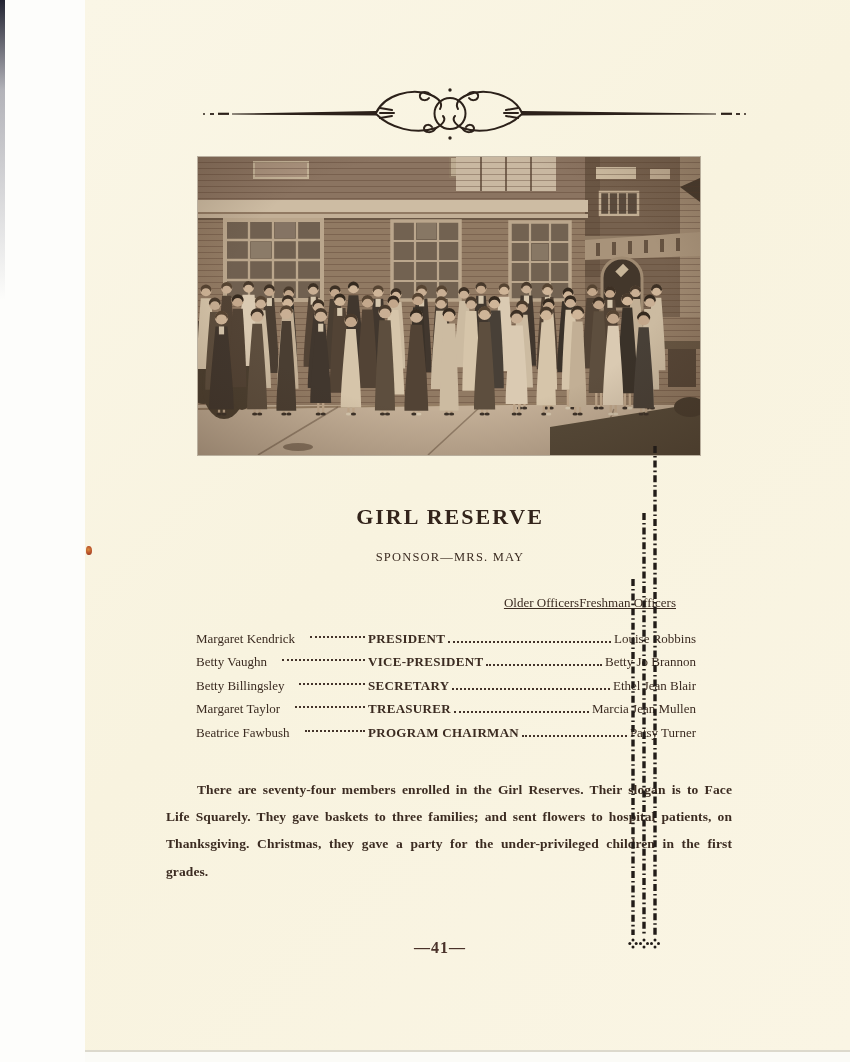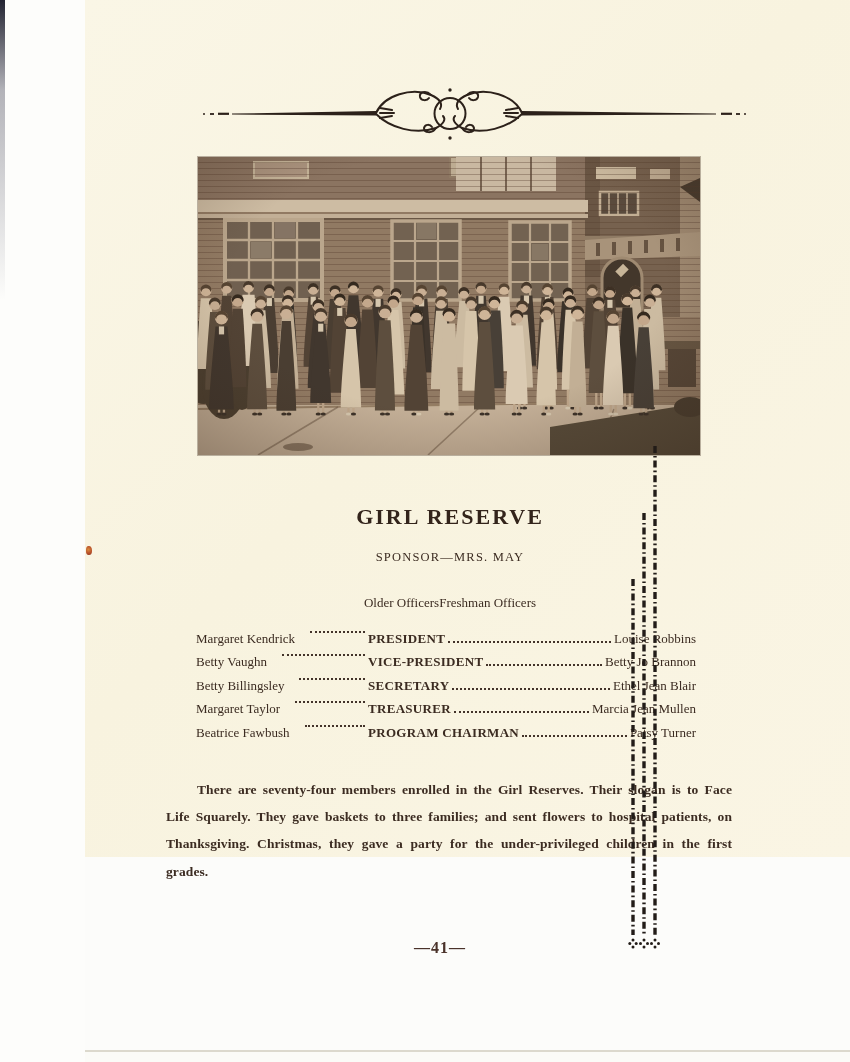--- a/index.html
+++ b/index.html
@@ -5,38 +5,38 @@
   html,body{margin:0;padding:0;background:#ffffff;}
   #stage{position:relative;width:850px;height:1062px;overflow:hidden;
          background:#fcfcfa;font-family:"Liberation Serif","DejaVu Serif",serif;}
   
   #left-margin{position:absolute;left:0;top:0;width:85px;height:1062px;background:#fdfdfb;}
   #edge-shadow{position:absolute;left:0;top:0;width:5px;height:300px;
                background:linear-gradient(180deg,#232432 0%,rgba(40,40,60,.35) 30%,rgba(40,40,60,0) 100%);}
   #bottom-margin{position:absolute;left:85px;top:1050px;width:765px;height:12px;
                  background:#fbfbf7;border-top:2px solid #dcd9cd;}
   
-  #page{position:absolute;left:85px;top:0;width:765px;height:857px;
+  #page{position:absolute;left:85px;top:0;width:765px;height:1050px;
         background:linear-gradient(135deg,#faf6e6 0%,#f8f3df 45%,#faf5e4 100%);
         color:#3c2c22;}
   
   #ornament{position:absolute;left:115px;top:86px;width:548px;height:56px;}
   
   #photo{position:absolute;left:113px;top:157px;width:502px;height:298px;
          outline:1px solid rgba(70,50,35,.35);background:#8c7663;}
   
   #title{position:absolute;left:0;top:504px;width:730px;text-align:center;
          font-size:22px;font-weight:bold;letter-spacing:2px;color:#33241b;}
   #sponsor{position:absolute;left:0;top:550px;width:730px;text-align:center;
            font-size:12.5px;font-weight:normal;letter-spacing:1.2px;color:#3c2c22;}
   
   #officers{position:absolute;left:111px;top:595px;width:500px;font-size:13px;color:#3b2b21;}
-  #officers .hdr{display:flex;justify-content:center;margin:0 20px 12px 28px;}
+  #officers .hdr{display:flex;justify-content:flex-end;margin:0 20px 12px 28px;text-decoration:underline;}
   .orow{display:flex;align-items:flex-end;height:23.6px;}
-  .ocell-left{flex:0 0 172px;display:flex;align-items:flex-start;gap:12px;}
+  .ocell-left{flex:0 0 172px;display:flex;align-items:center;gap:12px;}
   .leader{flex:1 1 auto;min-width:10px;border-bottom:2px dotted #43332a;
           margin:0 3px 4px 3px;}
   .otitle{font-weight:bold;letter-spacing:.3px;}
   
   #para{position:absolute;left:81px;top:776px;width:566px;font-size:13.5px;
         font-weight:bold;line-height:27.2px;text-align:justify;text-indent:31px;
         color:#3c2c22;letter-spacing:.1px;word-spacing:1px;}
   
   #pagenum{position:absolute;left:0;top:939px;width:710px;text-align:center;
            font-size:16px;font-weight:bold;color:#4a322a;letter-spacing:1px;}

